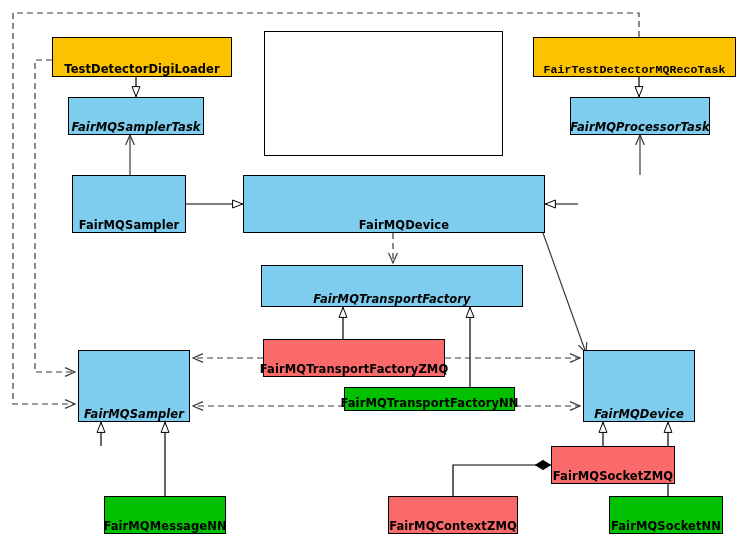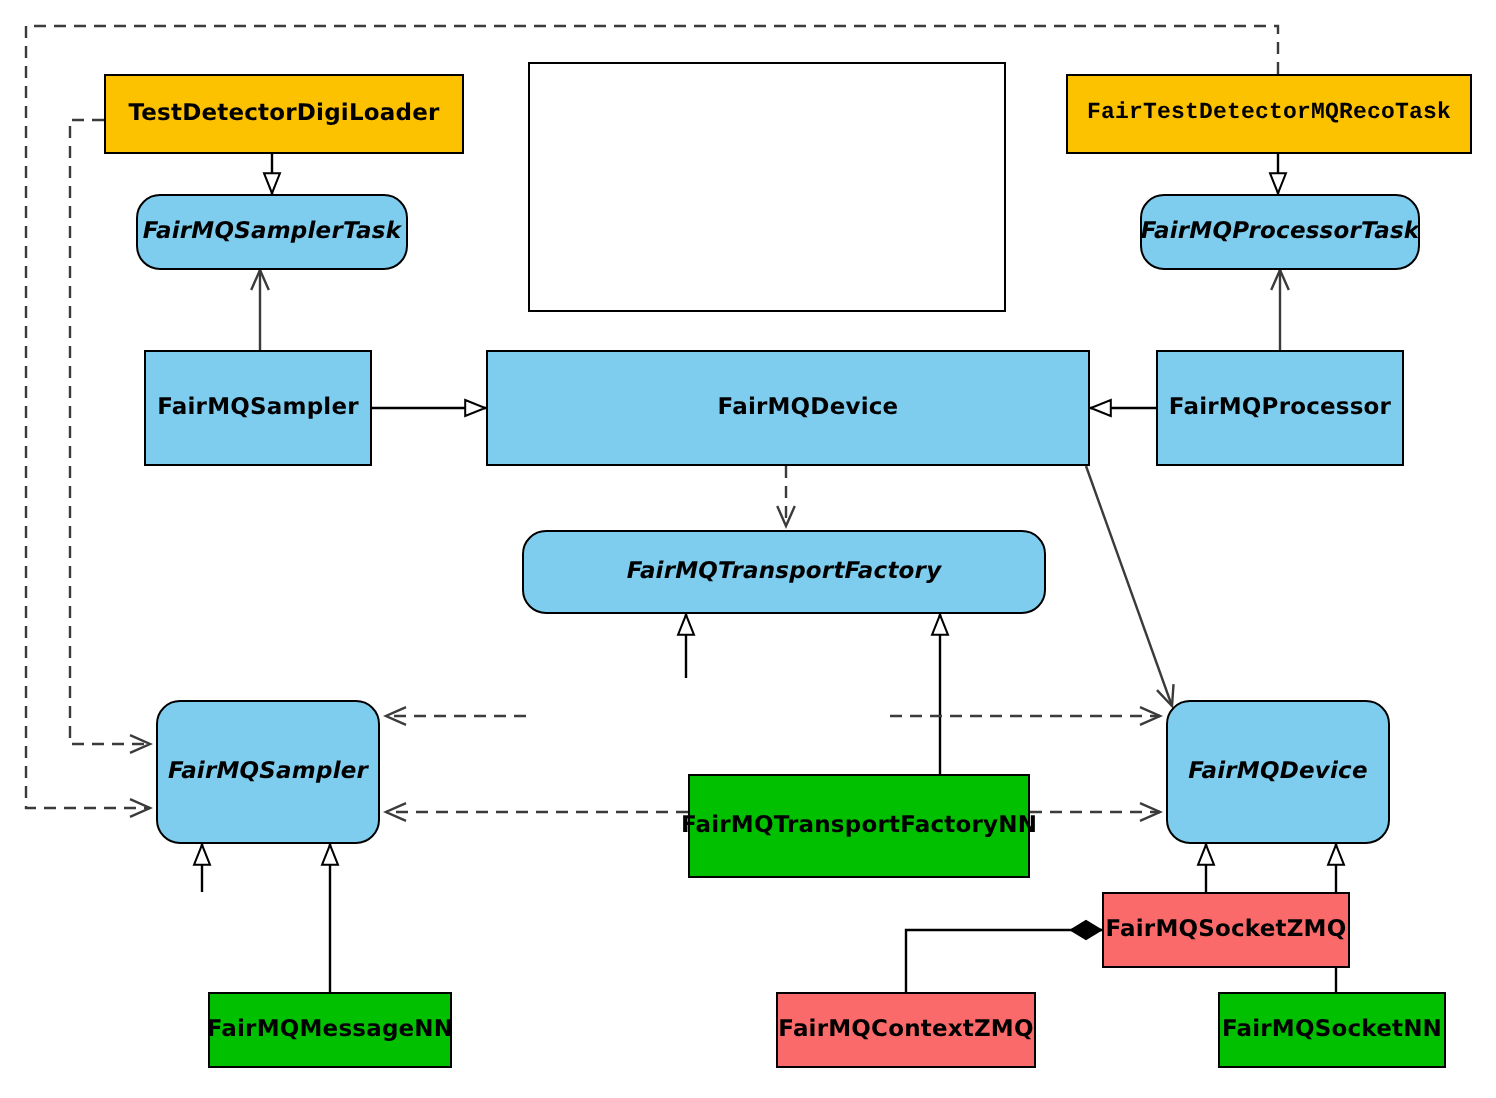--- a/index.html
+++ b/index.html
@@ -21,33 +21,32 @@
     top: 0;
     width: 748px;
     height: 549px;
     pointer-events: none;
   }
   .node {
     position: absolute;
     box-sizing: border-box;
     border: 1px solid #000000;
     display: flex;
-    align-items: center;
+    align-items: flex-end;
     justify-content: center;
     text-align: center;
     font-size: 11.5px;
     font-weight: bold;
     color: #000000;
     line-height: 1.15;
     letter-spacing: 0.1px;
     z-index: 2;
   }
   .node.abstract {
     font-style: italic;
-    border-radius: 12px;
   }
   .legend-box {
     position: absolute;
     box-sizing: border-box;
     border: 1px solid #000000;
     background: #ffffff;
     z-index: 2;
   }
   .legend-row {
     position: absolute;
@@ -196,30 +195,30 @@
   </div>
 
   <div class="node" style="left:72px; top:175px; width:114px; height:58px; background:#7FCDEE;">
     <span>FairMQSampler</span>
   </div>
 
   <div class="node" style="left:243px; top:175px; width:302px; height:58px; background:#7FCDEE;padding-left:20px;">
     <span>FairMQDevice</span>
   </div>
 
-  <div class="node" style="left:578px; top:175px; width:124px; height:58px; background:#7FCDEE;">
-    <span>FairMQProcessor</span>
-  </div>
 
   <div class="node abstract" style="left:261px; top:265px; width:262px; height:42px; background:#7FCDEE;">
     <span>FairMQTransportFactory</span>
   </div>
 
-
-  <div class="node" style="left:344px; top:387px; width:171px; height:52px; background:#00C000;">
+  <div class="node" style="left:263px; top:339px; width:182px; height:38px; background:#FA6A6A;">
+    <span>FairMQTransportFactoryZMQ</span>
+  </div>
+
+  <div class="node" style="left:344px; top:387px; width:171px; height:24px; background:#00C000;">
     <span>FairMQTransportFactoryNN</span>
   </div>
 
   <div class="node abstract" style="left:78px; top:350px; width:112px; height:72px; background:#7FCDEE;">
     <span>FairMQSampler</span>
   </div>
 
   <div class="node abstract" style="left:583px; top:350px; width:112px; height:72px; background:#7FCDEE;">
     <span>FairMQDevice</span>
   </div>

